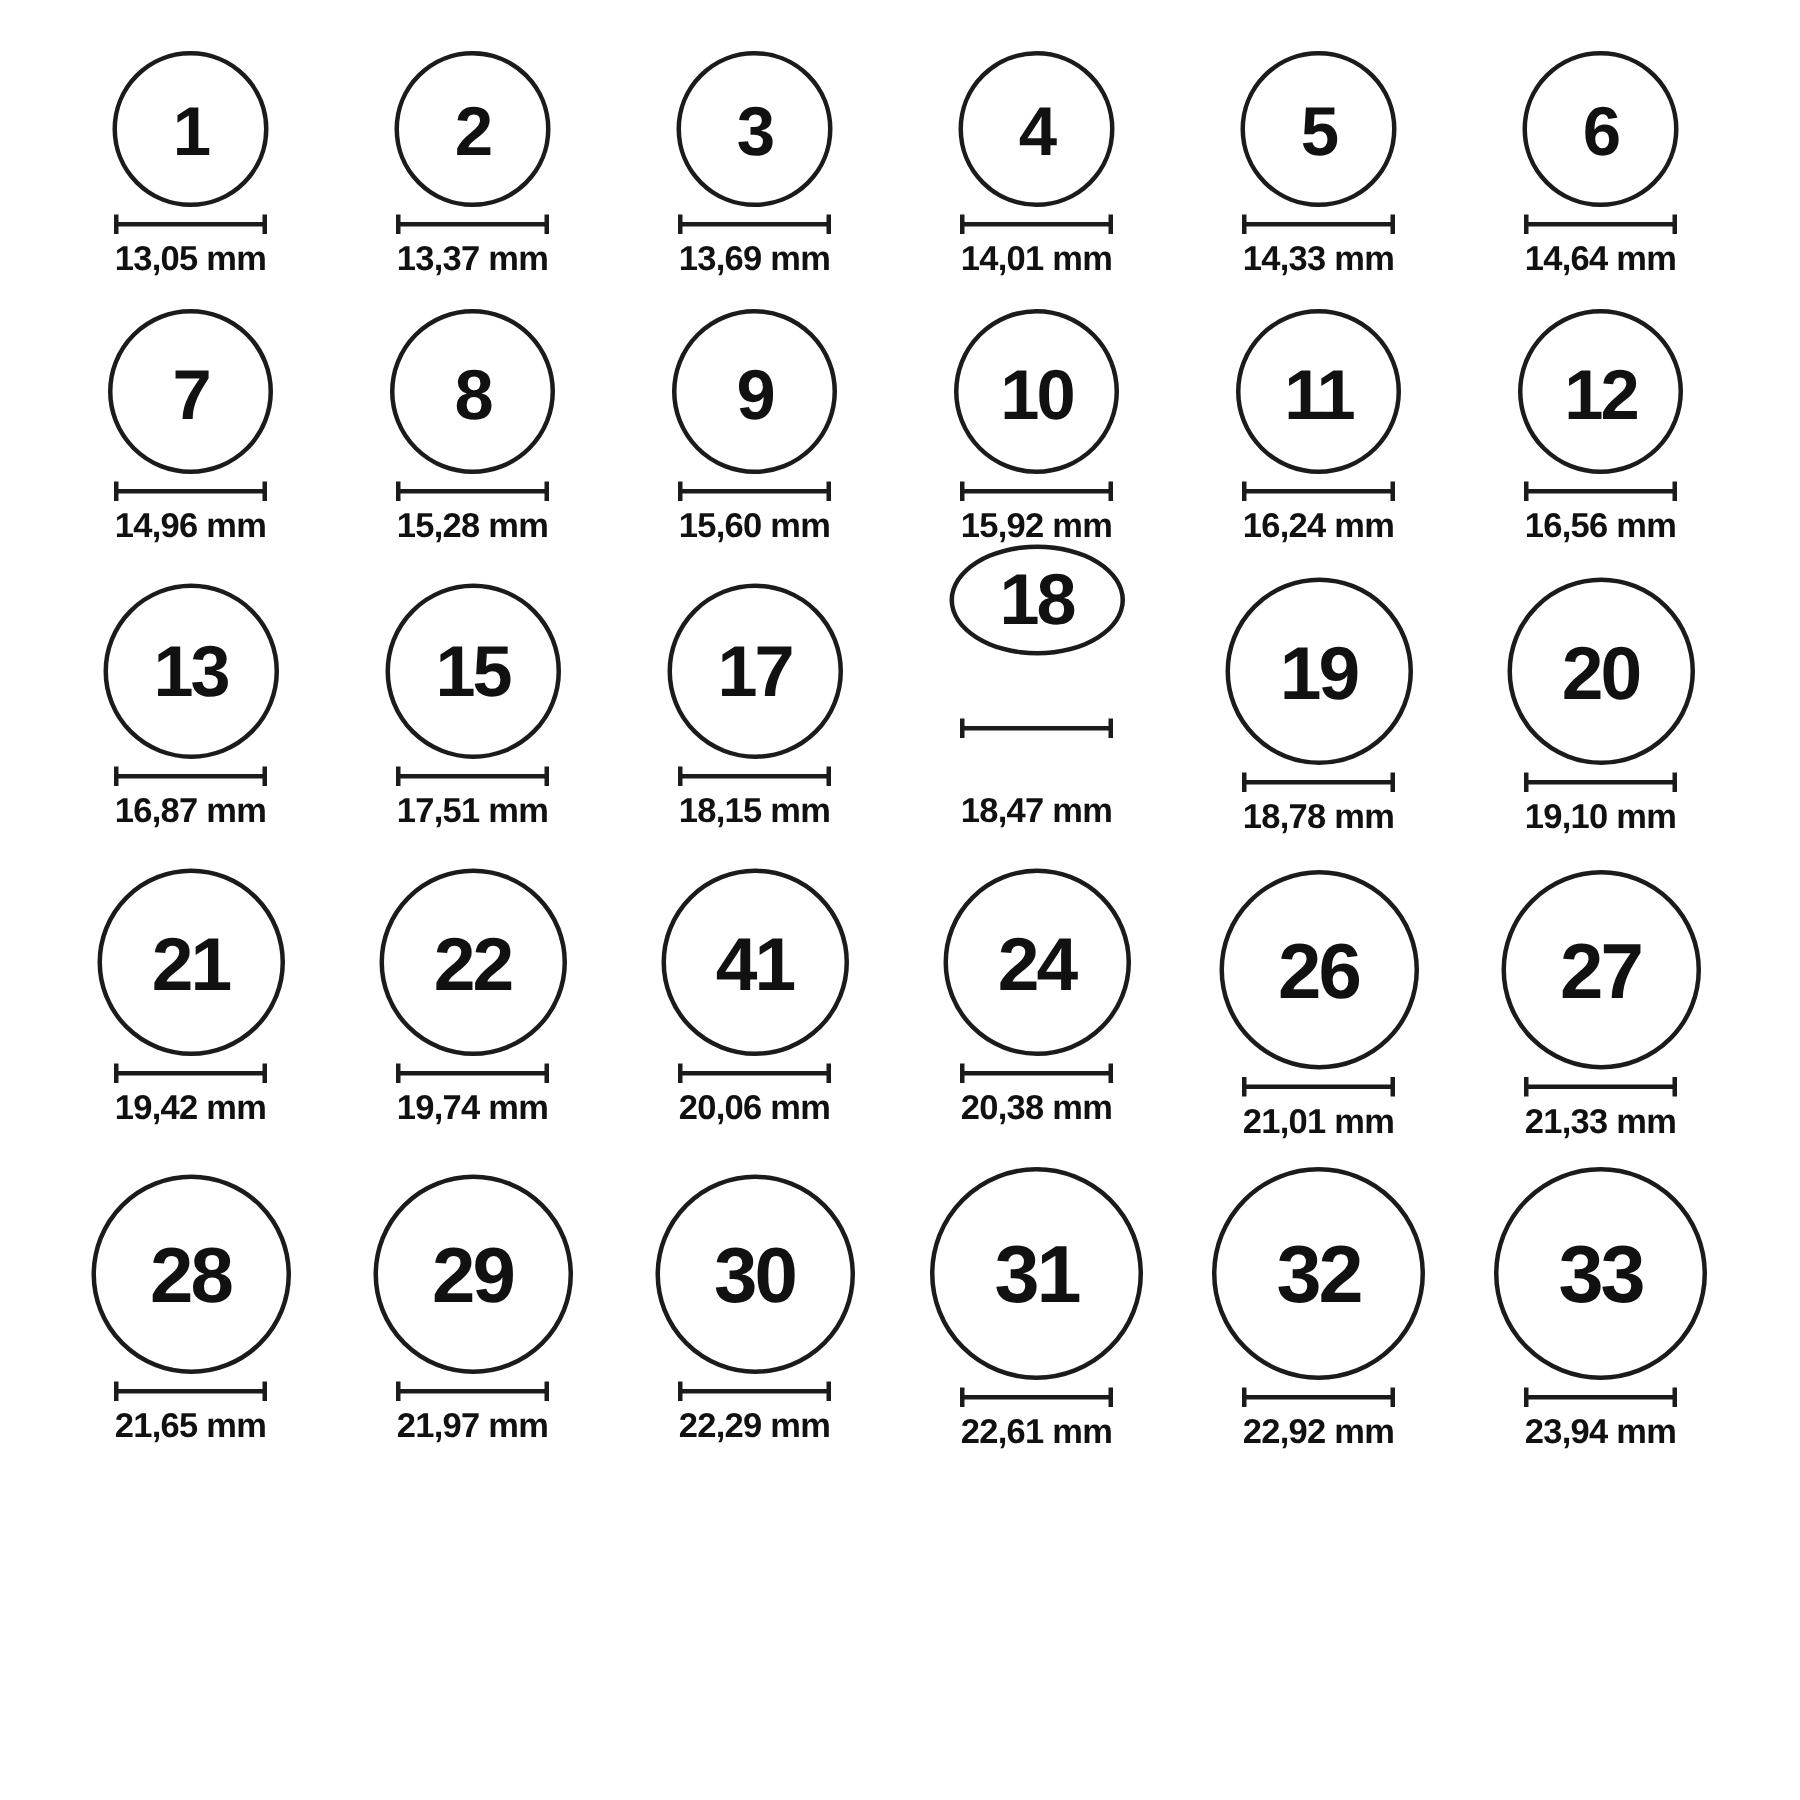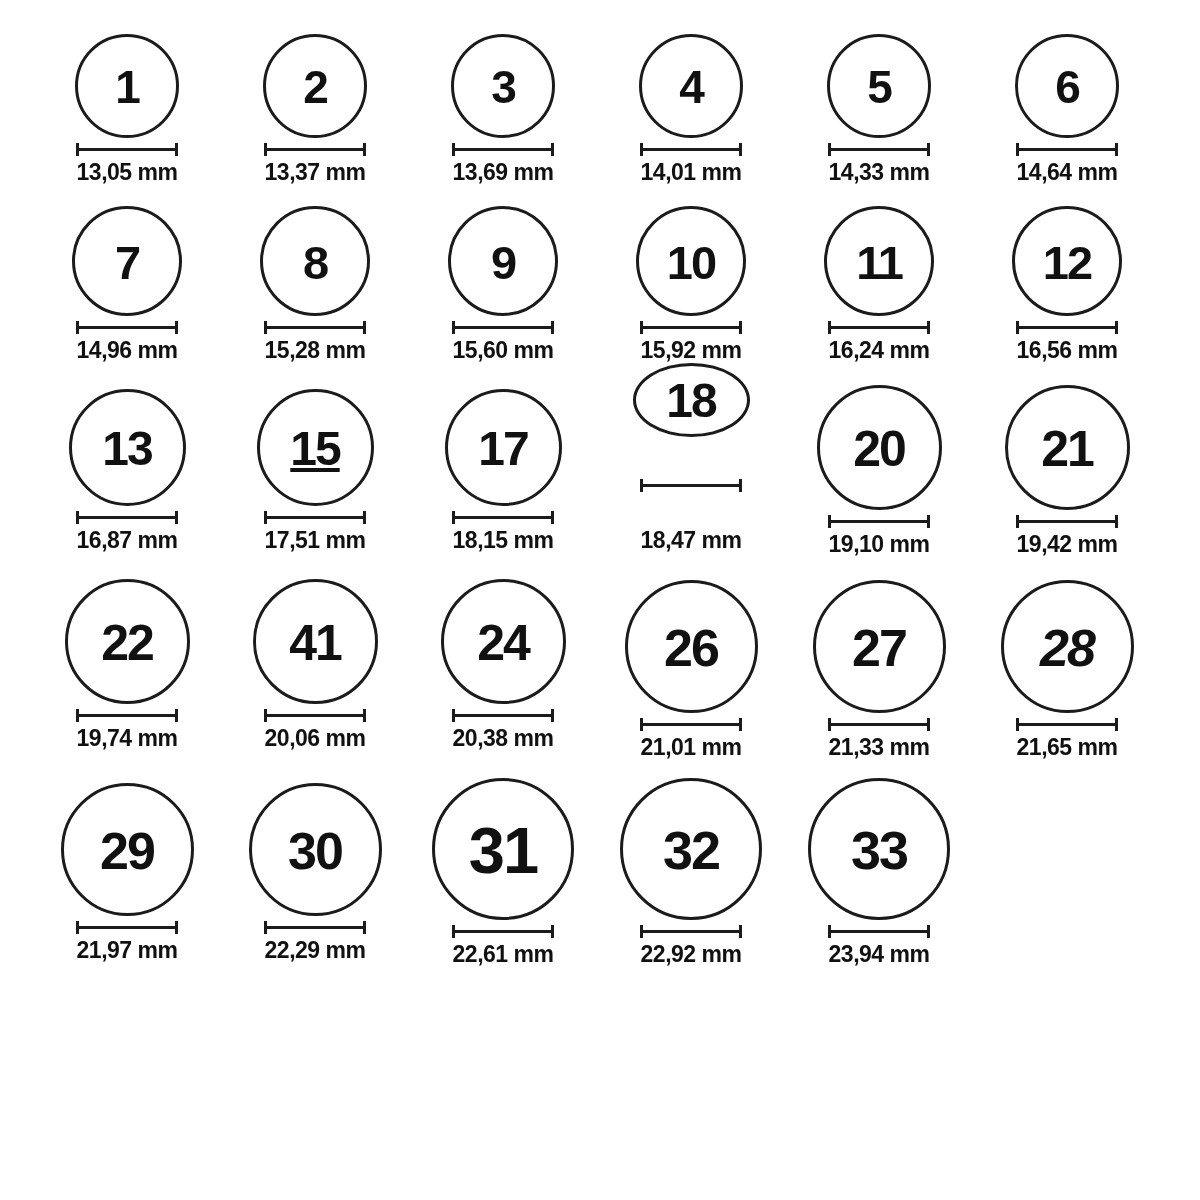--- a/index.html
+++ b/index.html
@@ -193,21 +193,21 @@
     <div class="circle" style="width: 117px; height: 117px;">
       <span class="num" style="font-size: 48px;">13</span>
     </div>
     <div class="ruler" style="width: 102px;">
       <div class="bar"></div>
     </div>
     <div class="label">16,87 mm</div>
   </div>
     <div class="cell" style="height: 190px;">
     <div class="circle" style="width: 117px; height: 117px;">
-      <span class="num" style="font-size: 48px; text-decoration: underline;">15</span>
+      <span class="num" style="font-size: 48px;">15</span>
     </div>
     <div class="ruler" style="width: 102px;">
       <div class="bar"></div>
     </div>
     <div class="label">17,51 mm</div>
   </div>
     <div class="cell" style="height: 190px;">
     <div class="circle" style="width: 117px; height: 117px;">
       <span class="num" style="font-size: 48px;">17</span>
     </div>
@@ -220,20 +220,29 @@
     <div class="circle" style="width: 117px; height: 117px;">
       <span class="num" style="font-size: 48px;">18</span>
     </div>
     <div class="ruler" style="width: 102px;">
       <div class="bar"></div>
     </div>
     <div class="label">18,47 mm</div>
   </div>
     <div class="cell" style="height: 194px;">
     <div class="circle" style="width: 125px; height: 125px;">
+      <span class="num" style="font-size: 50px;">19</span>
+    </div>
+    <div class="ruler" style="width: 102px;">
+      <div class="bar"></div>
+    </div>
+    <div class="label">18,78 mm</div>
+  </div>
+    <div class="cell" style="height: 194px;">
+    <div class="circle" style="width: 125px; height: 125px;">
       <span class="num" style="font-size: 50px;">20</span>
     </div>
     <div class="ruler" style="width: 102px;">
       <div class="bar"></div>
     </div>
     <div class="label">19,10 mm</div>
   </div>
     <div class="cell" style="height: 194px;">
     <div class="circle" style="width: 125px; height: 125px;">
       <span class="num" style="font-size: 50px;">21</span>
@@ -282,21 +291,21 @@
     <div class="cell" style="height: 203px;">
     <div class="circle" style="width: 133px; height: 133px;">
       <span class="num" style="font-size: 52px;">27</span>
     </div>
     <div class="ruler" style="width: 102px;">
       <div class="bar"></div>
     </div>
     <div class="label">21,33 mm</div>
   </div>
     <div class="cell" style="height: 203px;">
-    <div class="circle" style="width: 133px; height: 133px; font-style: italic;">
+    <div class="circle" style="width: 133px; height: 133px;">
       <span class="num" style="font-size: 52px;">28</span>
     </div>
     <div class="ruler" style="width: 102px;">
       <div class="bar"></div>
     </div>
     <div class="label">21,65 mm</div>
   </div>
     <div class="cell" style="height: 203px;">
     <div class="circle" style="width: 133px; height: 133px;">
       <span class="num" style="font-size: 52px;">29</span>
@@ -310,21 +319,21 @@
     <div class="circle" style="width: 133px; height: 133px;">
       <span class="num" style="font-size: 52px;">30</span>
     </div>
     <div class="ruler" style="width: 102px;">
       <div class="bar"></div>
     </div>
     <div class="label">22,29 mm</div>
   </div>
     <div class="cell" style="height: 207px;">
     <div class="circle" style="width: 142px; height: 142px;">
-      <span class="num" style="font-size: 65px;">31</span>
+      <span class="num" style="font-size: 54px;">31</span>
     </div>
     <div class="ruler" style="width: 102px;">
       <div class="bar"></div>
     </div>
     <div class="label">22,61 mm</div>
   </div>
     <div class="cell" style="height: 207px;">
     <div class="circle" style="width: 142px; height: 142px;">
       <span class="num" style="font-size: 54px;">32</span>
     </div>

